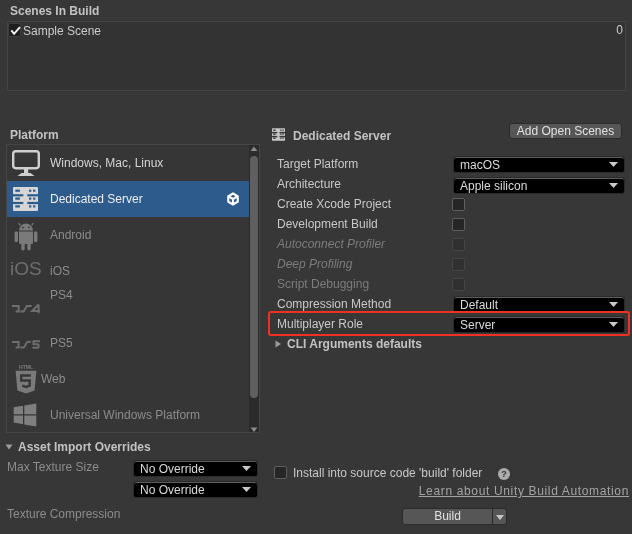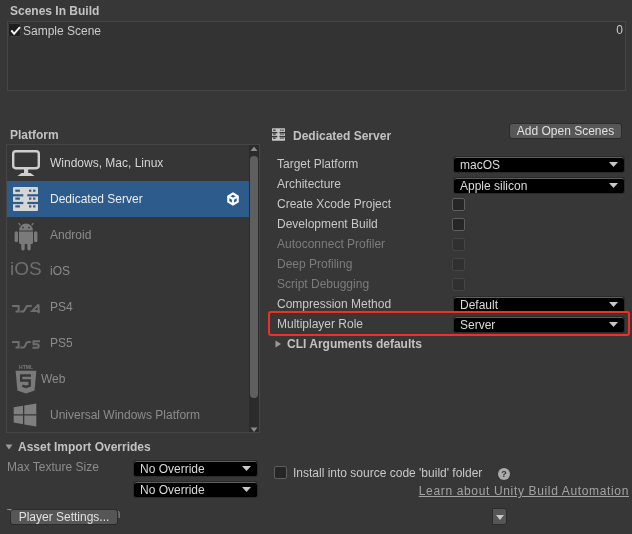--- a/index.html
+++ b/index.html
@@ -39,42 +39,42 @@
 <div class="btn" style="left:509px;top:99px;width:113px;height:16px;margin-top:24px;">Add Open Scenes</div>
 
 <div class="lbl bold" style="left:10px;top:128px;">Platform</div>
 <div class="box" style="left:6px;top:144px;width:254px;height:289px;background:#363636;"></div>
 <div class="row" style="top:181px;background:#2D5C8C;width:243px;"></div>
 
 <div class="lbl" style="left:50px;top:156px;color:#D4D4D4;">Windows, Mac, Linux</div>
 <div class="lbl" style="left:50px;top:192px;color:#ECECEC;">Dedicated Server</div>
 <div class="lbl dim" style="left:50px;top:228px;">Android</div>
 <div class="lbl dim" style="left:50px;top:264px;">iOS</div>
-<div class="lbl dim" style="left:50px;top:300px;">PS4</div>
+<div class="lbl dim" style="left:50px;top:288px;">PS4</div>
 <div class="lbl dim" style="left:50px;top:336px;">PS5</div>
 <div class="lbl dim" style="left:41px;top:372px;">Web</div>
 <div class="lbl dim" style="left:50px;top:408px;">Universal Windows Platform</div>
 
 <div class="abs" style="left:249px;top:145px;width:10px;height:287px;background:#2B2B2B;"></div>
 <svg class="abs" style="left:250px;top:146px;" width="8" height="6">
       <polygon points="4,0.5 7.5,5 0.5,5" fill="#8A8A8A"></polygon>
     </svg>
 <svg class="abs" style="left:250px;top:427px;" width="8" height="6">
       <polygon points="0.5,0.5 7.5,0.5 4,5" fill="#8A8A8A"></polygon>
     </svg>
 <div class="abs" style="left:250px;top:156px;width:8px;height:242px;background:#5F5F5F;border-radius:4px;"></div>
 
 <div class="lbl bold" style="left:293px;top:129px;">Dedicated Server</div>
 
 <div class="lbl" style="left:277px;top:157px;">Target Platform</div>
 <div class="lbl" style="left:277px;top:177px;">Architecture</div>
 <div class="lbl" style="left:277px;top:197px;">Create Xcode Project</div>
 <div class="lbl" style="left:277px;top:217px;">Development Build</div>
-<div class="lbl dim2" style="left:277px;top:237px;">Autoconnect Profiler</div>
-<div class="lbl dim2" style="left:277px;top:257px;">Deep Profiling</div>
+<div class="lbl dim2" style="left:277px;top:237px;font-style:italic;">Autoconnect Profiler</div>
+<div class="lbl dim2" style="left:277px;top:257px;font-style:italic;">Deep Profiling</div>
 <div class="lbl dim2" style="left:277px;top:277px;">Script Debugging</div>
 <div class="lbl" style="left:277px;top:297px;">Compression Method</div>
 <div class="lbl" style="left:277px;top:317px;">Multiplayer Role</div>
 
 <div class="dd" style="left:453px;top:156px;width:172px;height:17px;">
       <span>macOS</span>
   <svg width="9" height="5">
         <polygon points="0,0 9,0 4.5,5" fill="#C8C8C8"></polygon>
       </svg>
     </div>
@@ -132,21 +132,21 @@
 
 <div class="cb" style="left:274px;top:466px;width:13px;height:13px;"></div>
 <div class="lbl" style="left:293px;top:466px;">Install into source code 'build' folder</div>
 <div class="abs" style="left:498px;top:468px;width:12px;height:12px;border-radius:50%;background:#ABABAB;">
   <div style="position:absolute;left:0;top:0;width:12px;height:12px;text-align:center;
    font-size:9px;font-weight:bold;color:#333;line-height:12px;">?</div>
     </div>
 
 <div class="lbl" style="right:3px;top:484px;color:#a3a3a3;text-decoration:underline;letter-spacing:0.65px;">Learn about Unity Build Automation</div>
 
-<div class="btn" style="left:10px;top:509px;width:108px;height:16px;">Player Settings...</div>
+<div class="btn" style="left:402px;top:508px;width:91px;height:17px;border-top-right-radius:0;border-bottom-right-radius:0;">Build</div>
 <div class="btn" style="left:492px;top:508px;width:15px;height:17px;border-top-left-radius:0;border-bottom-left-radius:0;border-left:1px solid #2B2B2B;">
   <svg width="8" height="5" style="position:absolute;left:3px;top:6px;">
         <polygon points="0,0 8,0 4,5" fill="#C8C8C8"></polygon>
       </svg>
     </div>
 
 <svg class="abs" style="left:12px;top:150px;" width="28" height="27" viewBox="0 0 28 27">
  <rect x="1.2" y="1.2" width="25.6" height="17" rx="2.6" fill="none" stroke="#CFCFCF" stroke-width="2.4"></rect>
  <rect x="12" y="18.5" width="4.2" height="5.5" fill="#CFCFCF"></rect>
  <path d="M5.5 26 L22.5 26 L18.5 23 L9.5 23 Z" fill="#CFCFCF"></path>

